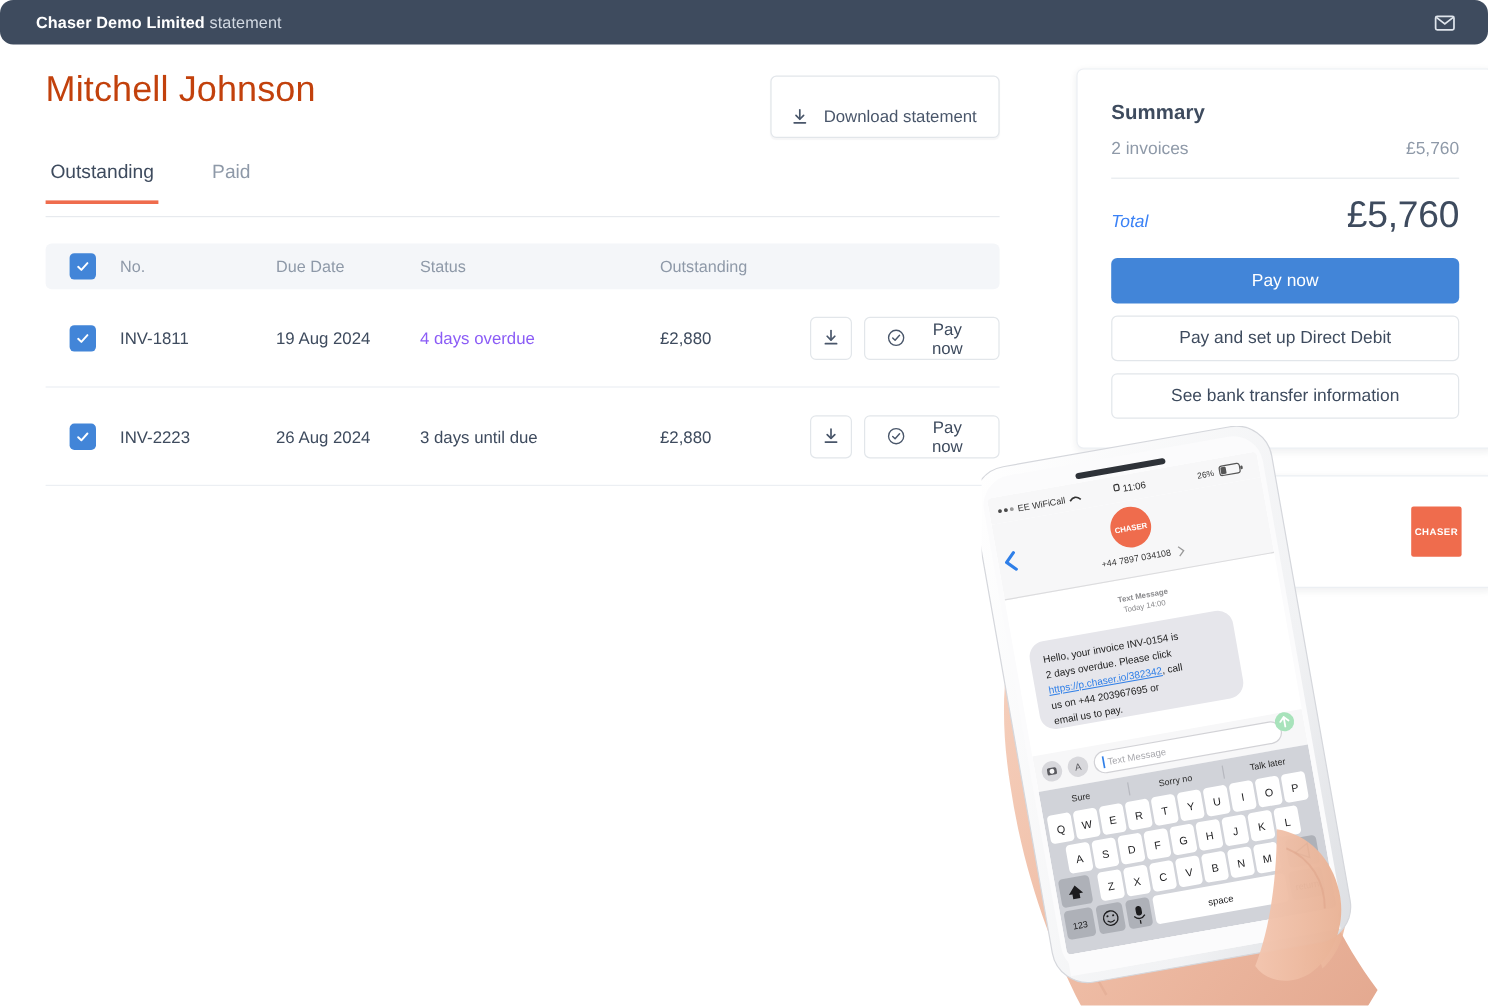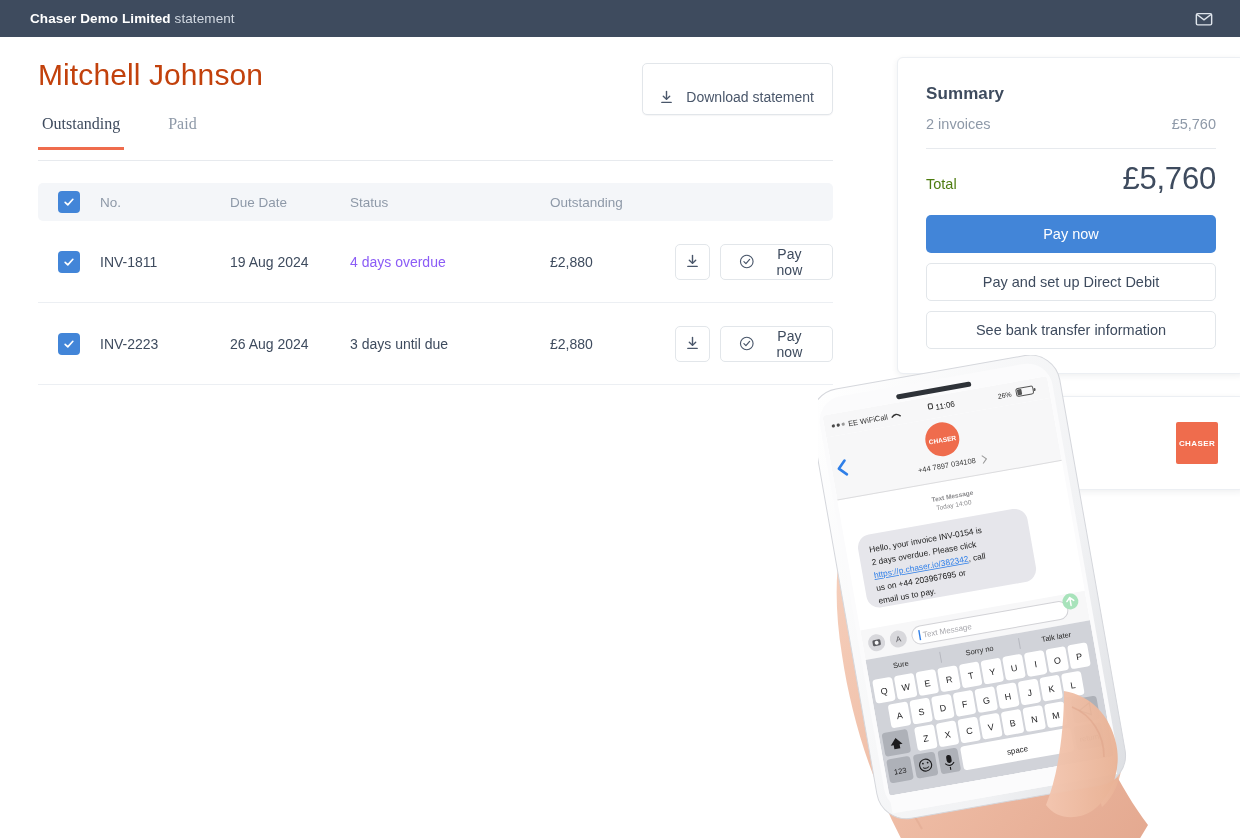--- a/index.html
+++ b/index.html
@@ -7,21 +7,21 @@
     width: 1240px; height: 838px;
     background: #ffffff;
     font-family: "Liberation Sans", sans-serif;
     overflow: hidden;
   }
   .page { position: relative; width: 1240px; height: 838px; background: #fff; }
 
   
   .topbar {
     position: absolute; top: 0; left: 0; width: 1240px; height: 37px;
-    background: #3e4b5e; display: flex; align-items: center;
+    background: #3e4b5e; display: flex; align-items: center; border-radius: 11px;
   }
   .topbar-title { margin-left: 30px; font-size: 13.5px; color: #e8ecf1; letter-spacing: .1px; }
   .topbar-title b { font-weight: 700; color: #ffffff; }
   .topbar-title span.light { font-weight: 400; color: #d2d9e2; }
   .mail-btn {
     position: absolute; right: 24px; top: 50%; transform: translateY(-50%);
     width: 24px; height: 24px; display: flex; align-items: center; justify-content: center;
     cursor: pointer; background: none; border: none;
   }
 
@@ -37,21 +37,21 @@
   .dl-statement {
     position: absolute; right: 0; top: 6px;
     display: inline-flex; align-items: center; gap: 12px;
     padding: 25px 18px 9px 16px;
     background: #fff; border: 1px solid #e2e6ea; border-radius: 5px;
     font-size: 14px; color: #49566a; cursor: pointer;
     box-shadow: 0 1px 1px rgba(20,30,50,.04);
   }
 
   
-  .tabs { position: relative; margin-top: 22px; height: 46px; border-bottom: 1px solid #e7eaee; font-family: Liberation Serif, serif; }
+  .tabs { position: relative; margin-top: 42px; height: 46px; border-bottom: 1px solid #e7eaee; }
   .tab {
     display: inline-block; font-size: 16px; color: #8e99a8;
     padding: 0 4px 14px 4px; margin-right: 36px; cursor: pointer; background: none; border: none;
     font-family: inherit;
   }
   .tab.active { color: #3e4b5e; border-bottom: 3px solid #ef6c4d; }
 
   
   .tbl { margin-top: 22px; width: 795px; }
   .row { display: flex; align-items: center; height: 38px; }
@@ -91,21 +91,21 @@
   .rail { position: absolute; left: 897px; top: 20px; width: 348px; }
   .card {
     background: #fff; border: 1px solid #eceff3; border-radius: 6px;
     box-shadow: 0 2px 6px rgba(30,40,60,.07);
   }
   .summary-card { padding: 26px 28px 24px 28px; }
   .sum-title { font-size: 17px; font-weight: 700; color: #3e4b5e; letter-spacing: .1px; }
   .sum-line { display: flex; justify-content: space-between; margin-top: 12px; font-size: 14.5px; color: #8e99a8; }
   .sum-rule { height: 1px; background: #e7eaee; margin: 16px 0 12px 0; }
   .tot-line { display: flex; justify-content: space-between; align-items: baseline; }
-  .tot-label { font-size: 14.5px; color: #4d7c0f; }
+  .tot-label { font-size: 14.5px; color: #3b82f6; font-style: italic; }
   .tot-val { font-size: 31px; color: #3e4b5e; letter-spacing: -.2px; }
 
   .btn-primary {
     margin-top: 18px; width: 100%; height: 38px; border: none; border-radius: 5px;
     background: #4285d8; color: #fff; font-size: 14.5px; cursor: pointer;
     font-family: inherit;
   }
   .btn-outline {
     margin-top: 10px; width: 100%; height: 38px; border: 1px solid #e2e6ea; border-radius: 5px;
     background: #fff; color: #3e4b5e; font-size: 14.5px; cursor: pointer;

